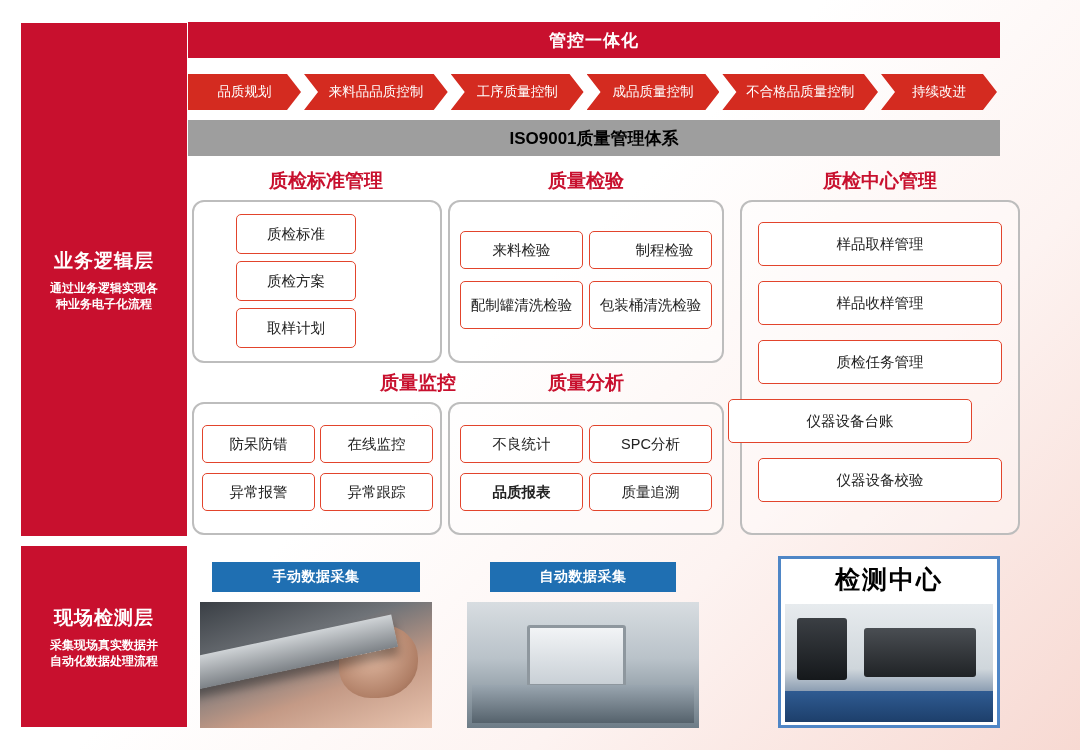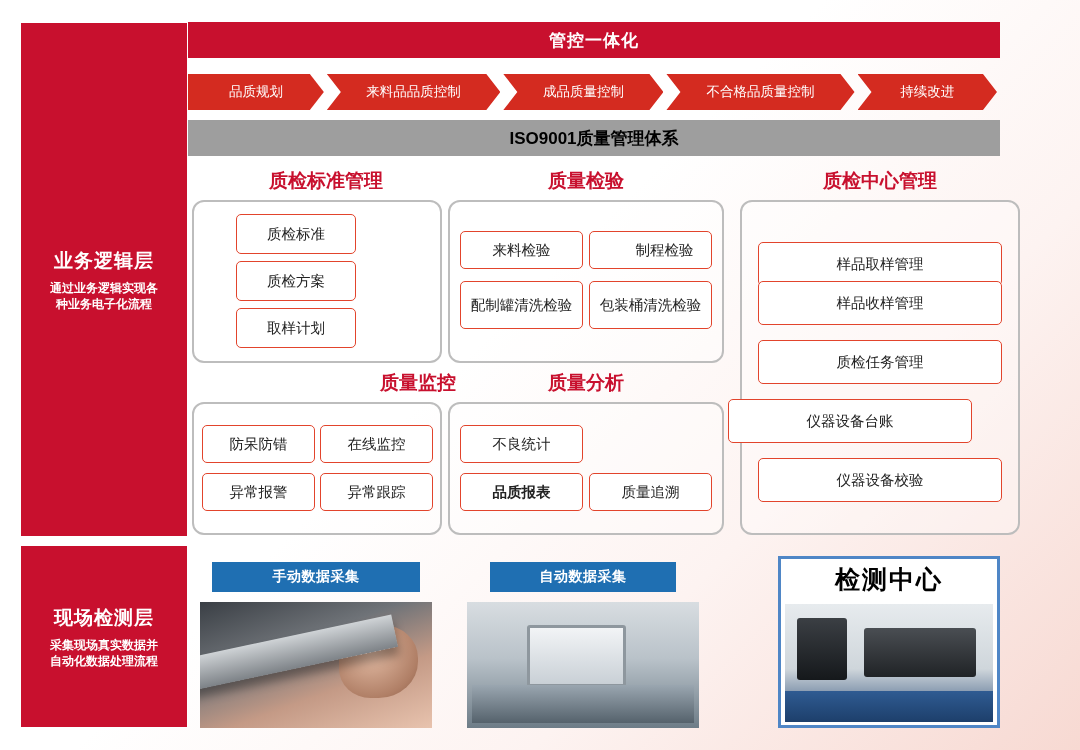--- a/index.html
+++ b/index.html
@@ -269,20 +269,21 @@
       <div>采集现场真实数据并</div>
       <div>自动化数据处理流程</div>
     </div>
   </div>
 
   <div class="banner">管控一体化</div>
 
   <div class="chevron-row">
     <div class="chev c0">品质规划</div>
     <div class="chev c1">来料品品质控制</div>
+    <div class="chev c2">工序质量控制</div>
     <div class="chev c3">成品质量控制</div>
     <div class="chev c4">不合格品质量控制</div>
     <div class="chev c5">持续改进</div>
   </div>
 
   <div class="iso-bar">ISO9001质量管理体系</div>
 
   <div class="group-title" style="left:196px; top:168px; width:260px;">质检标准管理</div>
   <div class="group-box" style="left:192px; top:200px; width:250px; height:163px;"></div>
   <div class="cell" style="left:236px; top:214px; width:120px; height:40px;">质检标准</div>
@@ -291,36 +292,37 @@
 
   <div class="group-title" style="left:452px; top:168px; width:268px;">质量检验</div>
   <div class="group-box" style="left:448px; top:200px; width:276px; height:163px;"></div>
   <div class="cell" style="left:460px; top:231px; width:123px; height:38px;">来料检验</div>
   <div class="cell" style="left:589px; top:231px; width:123px; height:38px;padding-left:28px;">制程检验</div>
   <div class="cell" style="left:460px; top:281px; width:123px; height:48px;">配制罐清洗检验</div>
   <div class="cell" style="left:589px; top:281px; width:123px; height:48px;">包装桶清洗检验</div>
 
   <div class="group-title" style="left:740px; top:168px; width:280px;">质检中心管理</div>
   <div class="group-box" style="left:740px; top:200px; width:280px; height:335px;"></div>
-  <div class="cell" style="left:758px; top:222px; width:244px; height:44px;margin-top:20px;">样品取样管理</div>
+  <div class="cell" style="left:758px; top:222px; width:244px; height:44px;">样品取样管理</div>
   <div class="cell" style="left:758px; top:281px; width:244px; height:44px;">样品收样管理</div>
   <div class="cell" style="left:758px; top:340px; width:244px; height:44px;">质检任务管理</div>
   <div class="cell" style="left:728px; top:399px; width:244px; height:44px;">仪器设备台账</div>
   <div class="cell" style="left:758px; top:458px; width:244px; height:44px;">仪器设备校验</div>
 
   <div class="group-title" style="left:196px; top:370px; width:260px;text-align:right;">质量监控</div>
   <div class="group-box" style="left:192px; top:402px; width:250px; height:133px;"></div>
   <div class="cell" style="left:202px; top:425px; width:113px; height:38px;">防呆防错</div>
   <div class="cell" style="left:320px; top:425px; width:113px; height:38px;">在线监控</div>
   <div class="cell" style="left:202px; top:473px; width:113px; height:38px;">异常报警</div>
   <div class="cell" style="left:320px; top:473px; width:113px; height:38px;">异常跟踪</div>
 
   <div class="group-title" style="left:452px; top:370px; width:268px;">质量分析</div>
   <div class="group-box" style="left:448px; top:402px; width:276px; height:133px;"></div>
   <div class="cell" style="left:460px; top:425px; width:123px; height:38px;">不良统计</div>
+  <div class="cell" style="left:589px; top:425px; width:123px; height:38px;">SPC分析</div>
   <div class="cell" style="left:460px; top:473px; width:123px; height:38px;font-weight:bold;">品质报表</div>
   <div class="cell" style="left:589px; top:473px; width:123px; height:38px;">质量追溯</div>
 
   <div class="tag" style="left:212px; top:562px; width:208px; height:30px;">手动数据采集</div>
   <div class="photo ph1" style="left:200px; top:602px; width:232px; height:126px;">
     <div class="ph-inner"></div>
   </div>
 
   <div class="tag" style="left:490px; top:562px; width:186px; height:30px;">自动数据采集</div>
   <div class="photo ph2" style="left:467px; top:602px; width:232px; height:126px;">

